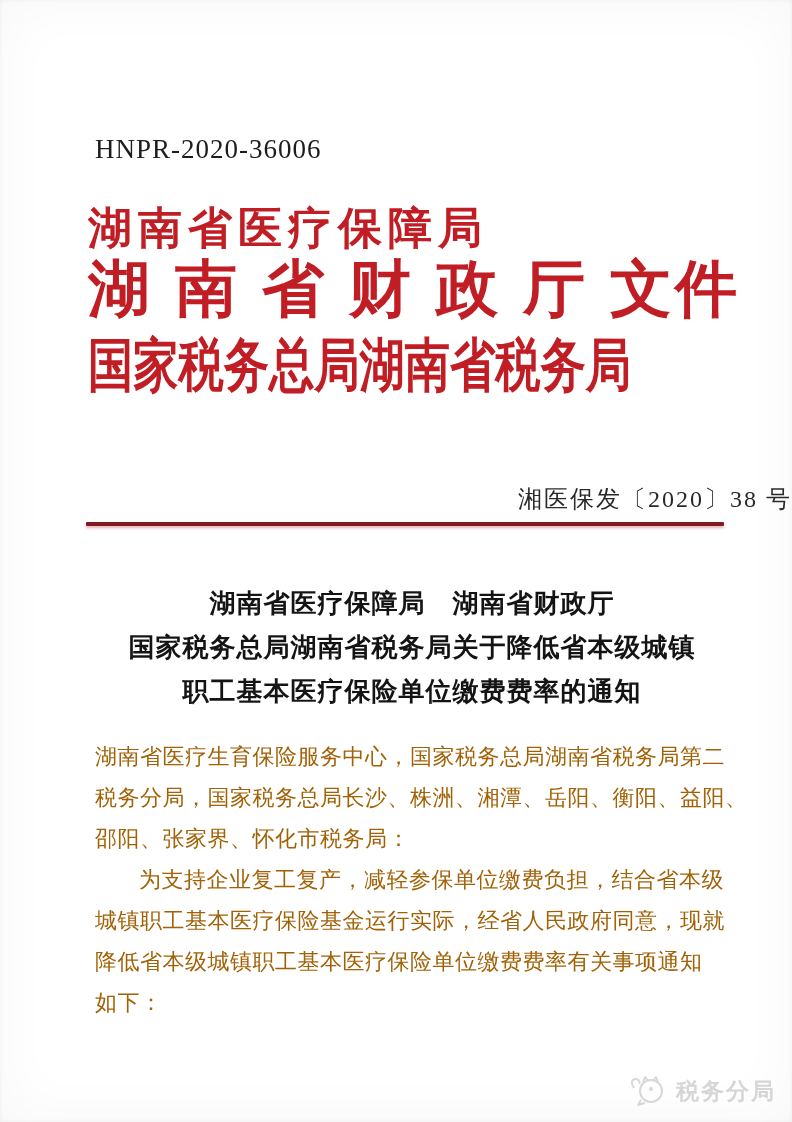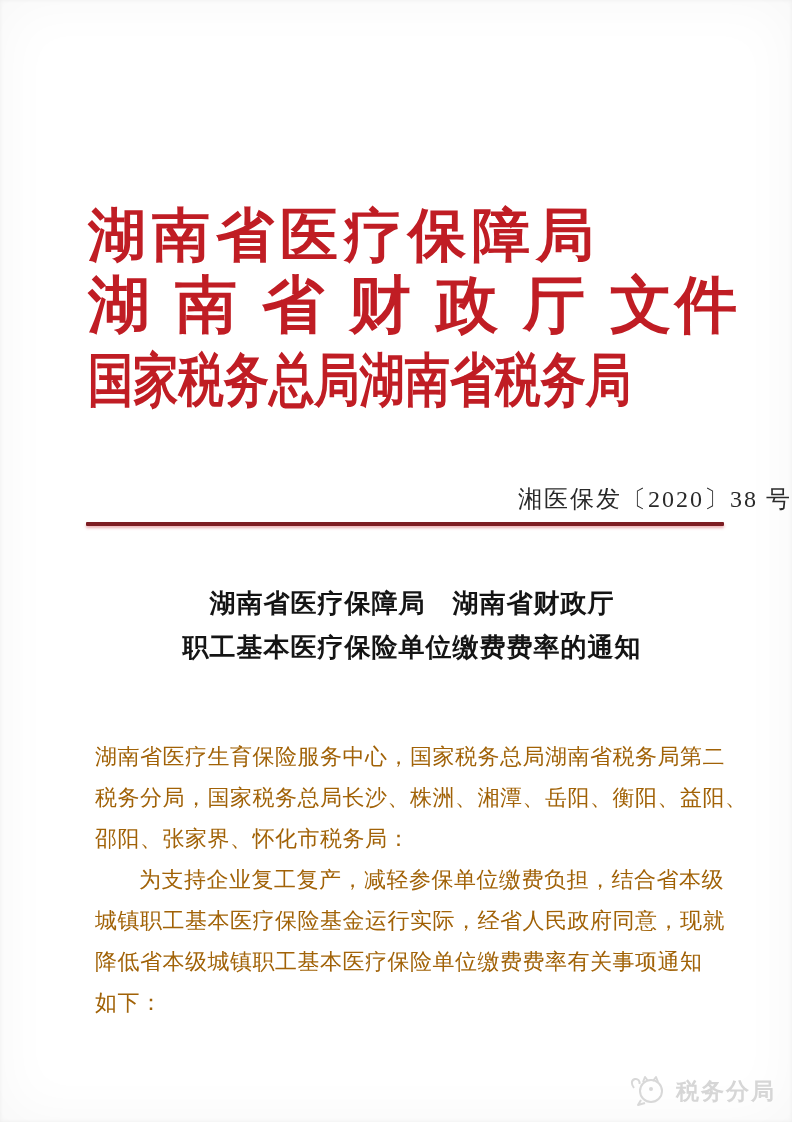--- a/index.html
+++ b/index.html
@@ -19,21 +19,21 @@
   .doc-code {
     position: absolute; left: 95px; top: 134px;
     font-size: 27px; letter-spacing: 1px; color: #1d1d1d;
   }
   
   .letterhead {
     position: absolute; left: 88px; top: 204px; width: 672px;
     color: #c01d24; font-weight: 700; line-height: 1.12;
     white-space: nowrap;
   }
-  .lh-line1 { font-size: 58px; letter-spacing: 6px; }
+  .lh-line1 { font-size: 44px; letter-spacing: 6px; }
   .lh-line2 { font-size: 62px; margin-top: 2px; }
   .lh-line2 .spread { letter-spacing: 25px; }
   .lh-line2 .tail { letter-spacing: 3px; }
   .lh-line3 {
     font-size: 58px; margin-top: 9px;
     display: inline-block;
     transform: scaleX(0.78); transform-origin: left center;
   }
   
   .doc-number {
@@ -70,35 +70,37 @@
     color: #d6d6d6; font-size: 23px; letter-spacing: 2px;
     font-weight: 700;
   }
   .watermark svg { display: block; }
 </style>
 </head>
 <body>
 
 <div class="page">
 
+  <div class="doc-code">HNPR-2020-36006</div>
 
   <div class="letterhead">
     <div class="lh-line1">湖南省医疗保障局</div>
     <div class="lh-line2">
       <span class="spread">湖南省财政厅</span><span class="tail">文件</span>
     </div>
     <div class="lh-line3">国家税务总局湖南省税务局</div>
   </div>
 
   <div class="doc-number">湘医保发〔2020〕38 号</div>
 
   <div class="red-rule"></div>
 
   <div class="notice-title">
     <div>湖南省医疗保障局　湖南省财政厅</div>
+    <div>国家税务总局湖南省税务局关于降低省本级城镇</div>
     <div>职工基本医疗保险单位缴费费率的通知</div>
   </div>
 
   <div class="body-text">
     <div class="para1">
       <div class="body-line">湖南省医疗生育保险服务中心，国家税务总局湖南省税务局第二</div>
       <div class="body-line">税务分局，国家税务总局长沙、株洲、湘潭、岳阳、衡阳、益阳、</div>
       <div class="body-line">邵阳、张家界、怀化市税务局：</div>
     </div>
     <div class="para2">

